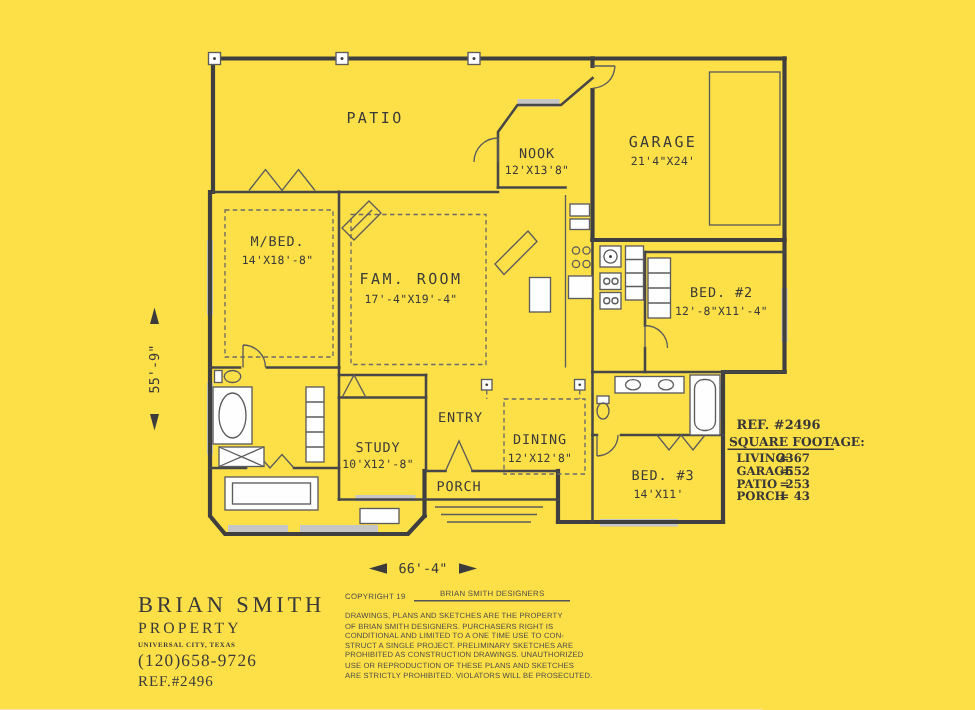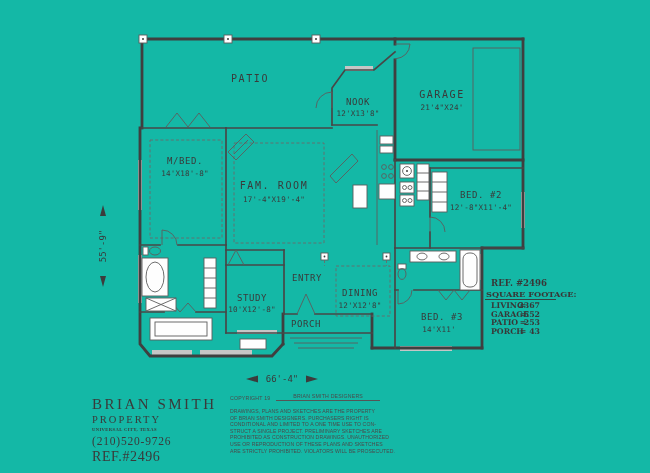--- a/index.html
+++ b/index.html
@@ -1,16 +1,16 @@
 <!DOCTYPE html>
 <html><head>
 <meta charset="utf-8">
 <style>
   html,body{margin:0;padding:0;background:#e9e9e9;}
-  .sheet{position:relative;width:650px;height:473px;background:#14b8a6;overflow:hidden;
+  .sheet{position:relative;width:650px;height:473px;background:#fde047;overflow:hidden;
          font-family:"Liberation Sans",sans-serif;color:#3c3c3c;}
   svg{position:absolute;left:0;top:0;}
   
   .w3{stroke:#3f3f3f;stroke-width:2.8;fill:none;stroke-linecap:square;}
   .w2{stroke:#474747;stroke-width:1.7;fill:none;stroke-linecap:square;}
   .w1{stroke:#5c5c5c;stroke-width:0.9;fill:none;}
   .dash{stroke:#6a6a6a;stroke-width:0.9;fill:none;stroke-dasharray:3 2.2;}
   .win{fill:#c6c6c6;stroke:none;}
   .fix{stroke:#5c5c5c;stroke-width:0.9;fill:#fefefe;}
   .ink{fill:#3c3c3c;}
@@ -26,21 +26,21 @@
   .t-sf{font-family:"DejaVu Serif",serif;font-weight:bold;font-size:7.8px;fill:#383838;}
   .t-sf-eq{text-anchor:middle;}
   .t-sf-val{text-anchor:end;}
   
   .title-block{position:absolute;left:92px;top:396px;width:156px;text-align:left;
                font-family:"Liberation Serif",serif;color:#3a3a3a;}
   .tb-name{font-size:15px;letter-spacing:2.5px;white-space:nowrap;}
   .tb-sub{font-size:10.5px;letter-spacing:2px;margin-top:1px;}
   .tb-loc{font-size:4.6px;font-weight:bold;letter-spacing:0.4px;margin-top:2px;}
   .tb-phone{font-size:11.5px;letter-spacing:0.8px;margin-top:3px;white-space:nowrap;}
-  .tb-ref{font-size:14px;letter-spacing:0.6px;margin-top:2px;}
+  .tb-ref{font-size:10px;letter-spacing:0.6px;margin-top:2px;}
   
   .cr-block{position:absolute;left:230px;top:393px;width:150px;color:#4a4a4a;
             font-family:"Liberation Sans",sans-serif;}
   .cr-head{display:flex;align-items:flex-end;font-size:5.2px;letter-spacing:0.2px;margin-bottom:7px;}
   .cr-head .cr-owner{flex:1;border-bottom:0.8px solid #555;text-align:center;padding-bottom:1px;margin-left:6px;}
   .cr-body div{font-size:5.1px;line-height:6.6px;letter-spacing:0.1px;white-space:nowrap;}
 </style>
 </head>
 <body>
 
@@ -233,21 +233,21 @@
       <text class="t-sf" x="491" y="333.5">PORCH</text>
       <text class="t-sf t-sf-eq" x="523" y="333.5">=</text>
       <text class="t-sf t-sf-val" x="540" y="333.5">43</text>
     </g>
   </svg>
 
   <div class="title-block">
     <div class="tb-name">BRIAN SMITH</div>
     <div class="tb-sub">PROPERTY</div>
     <div class="tb-loc">UNIVERSAL CITY, TEXAS</div>
-    <div class="tb-phone">(210)520-9726</div>
+    <div class="tb-phone">(120)658-9726</div>
     <div class="tb-ref">REF.#2496</div>
   </div>
 
   <div class="cr-block">
     <div class="cr-head">
       <span>COPYRIGHT 19</span>
       <span class="cr-owner">BRIAN SMITH DESIGNERS</span>
     </div>
     <div class="cr-body">
       <div>DRAWINGS, PLANS AND SKETCHES ARE THE PROPERTY</div>

